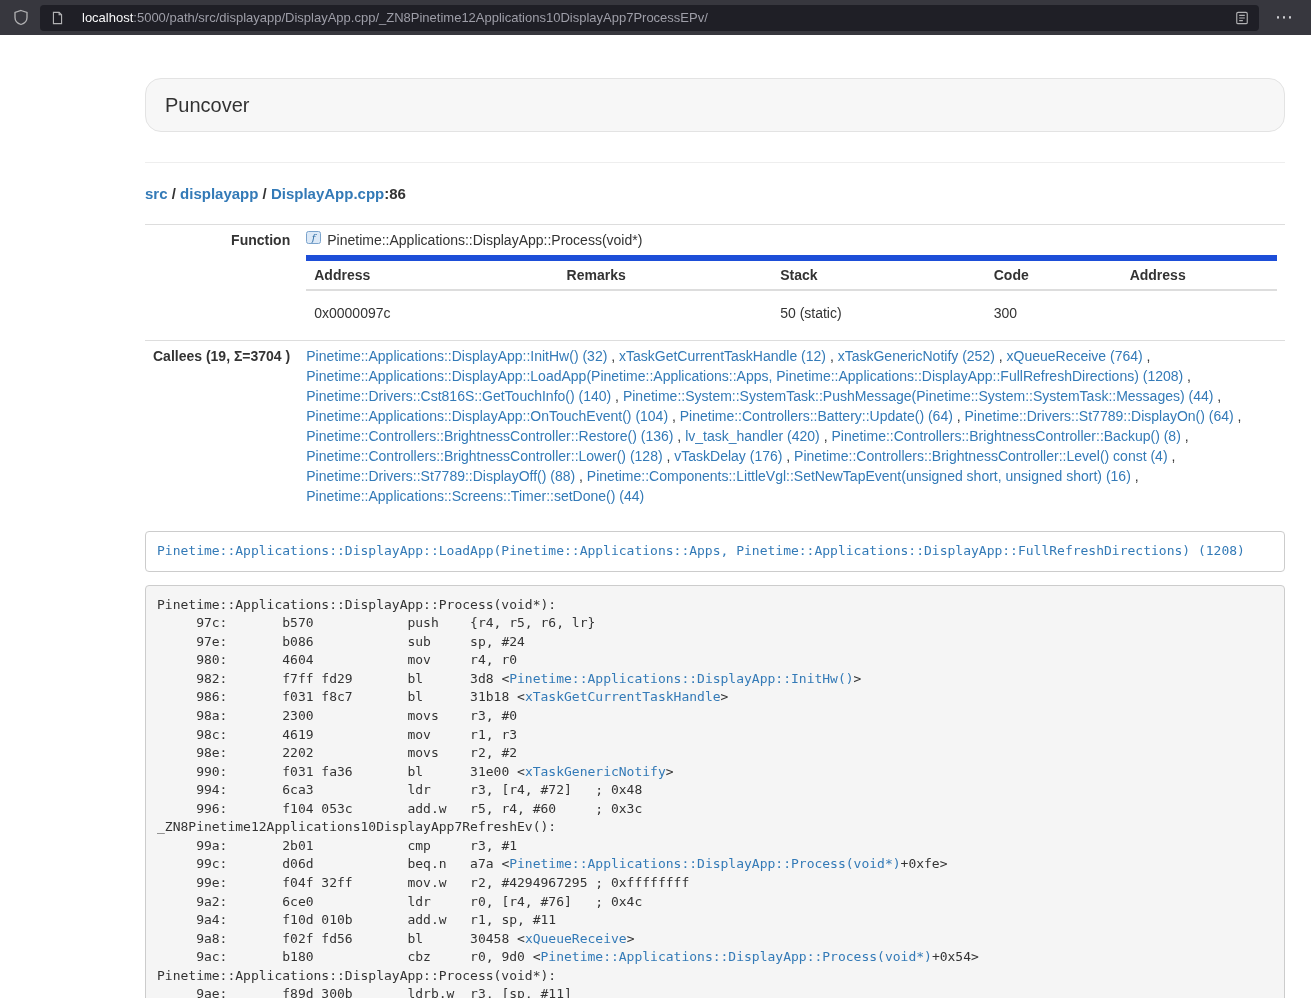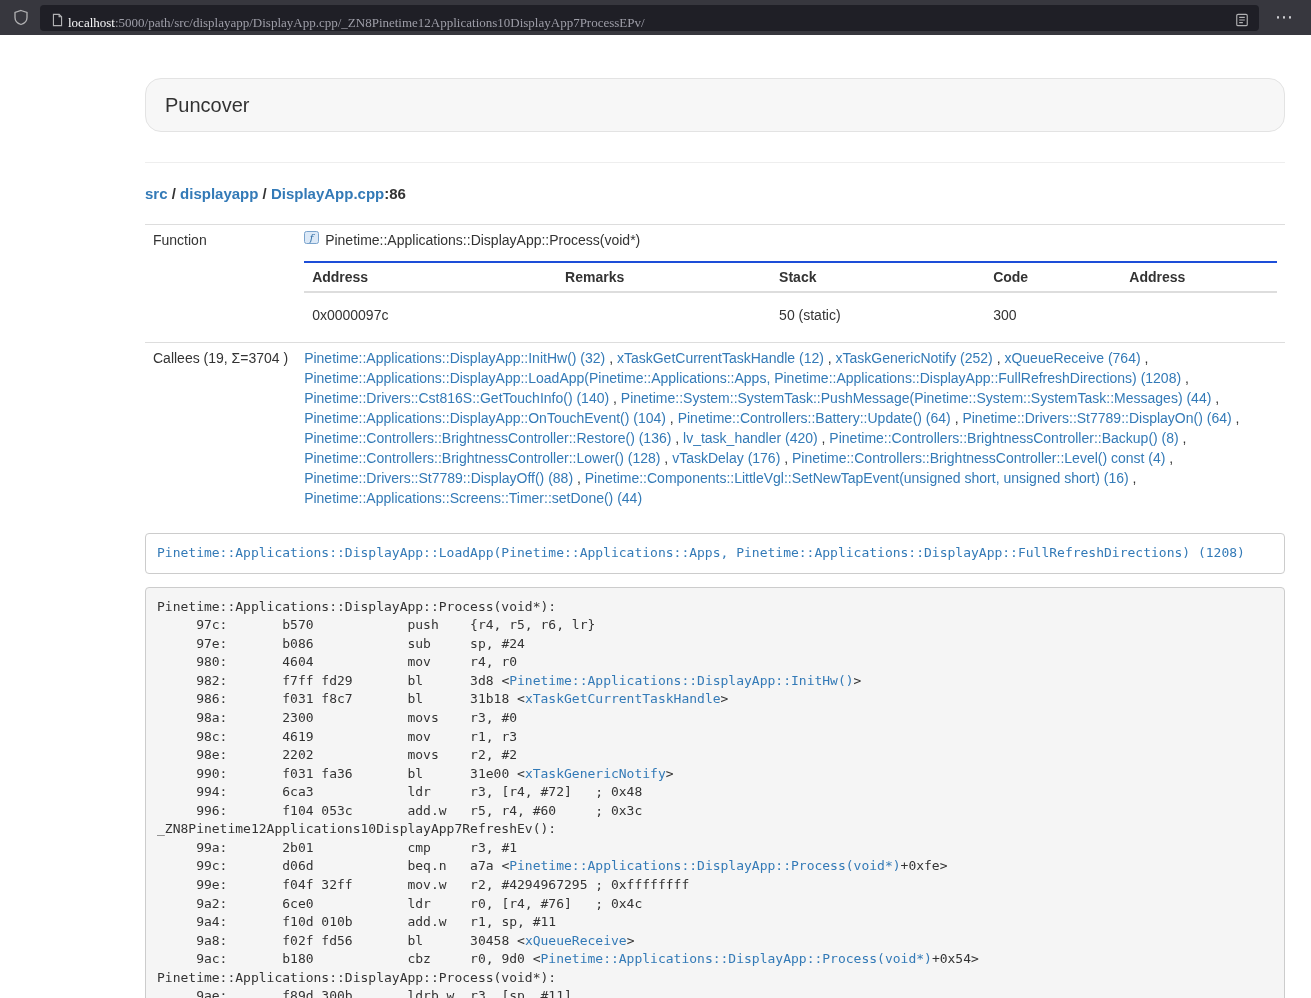--- a/index.html
+++ b/index.html
@@ -2,45 +2,45 @@
 <html><head>
 <meta charset="utf-8">
 <style>
   * { margin:0; padding:0; box-sizing:border-box; }
   html,body { width:1311px; height:998px; overflow:hidden; background:#fff; }
   body { font-family:"Liberation Sans", sans-serif; font-size:14px; color:#333; }
 
   
   .browser-bar { height:35px; background:#37373e; display:flex; align-items:center; padding:0 10px; gap:8px; }
   .tb-icon { display:inline-flex; align-items:center; justify-content:center; width:22px; height:22px; flex:0 0 auto; }
-  .urlbar { flex:1 1 auto; height:26px; background:#1f1f26; border-radius:4px; display:flex; align-items:flex-end; padding:0 6px; gap:0; min-width:0;font-family:Liberation Serif, serif; }
+  .urlbar { flex:1 1 auto; height:26px; background:#1f1f26; border-radius:4px; display:flex; align-items:center; padding:0 6px; gap:14px; min-width:0; }
   .url-text { font-size:13px; white-space:nowrap; overflow:hidden; flex:1 1 auto; }
   .url-host { color:#f9f9fa; }
   .url-rest { color:#9e9ea8; }
   .menu-dots { color:#d7d7db; font-size:18px; line-height:35px; padding:0 8px; cursor:default; flex:0 0 auto; }
 
   
   .container { margin-left:145px; width:1140px; }
   .panel { margin-top:43px; background:#f7f7f7; border:1px solid #e3e3e3; border-radius:16px; padding:13px 19px; font-size:20px; line-height:26px; color:#333; }
   hr.divider { border:none; border-top:1px solid #eee; margin:30px 0 21px 0; }
 
   .breadcrumb { font-weight:bold; font-size:15px; line-height:20px; margin-bottom:20px; color:#333; }
   a { color:#337ab7; text-decoration:none; }
 
   table.symbol-table { width:100%; border-collapse:collapse; }
   table.symbol-table > tbody > tr > th,
   table.symbol-table > tbody > tr > td {
     border-top:1px solid #ddd; padding:5px 8px; text-align:left; vertical-align:top;
     line-height:20px; font-size:14px;
   }
-  table.symbol-table > tbody > tr > th { font-weight:normal; white-space:nowrap; }
+  table.symbol-table > tbody > tr > th { font-weight:bold; white-space:nowrap;text-align:right; }
 
   .fn-name-line { display:flex; align-items:center; gap:6px; line-height:20px; }
 
-  table.inner-table { width:100%; border-collapse:collapse; margin-top:11px; border-top:2px solid #1d4ed8; }
+  table.inner-table { width:100%; border-collapse:collapse; margin-top:5px; border-top:6px solid #1d4ed8; }
   table.inner-table th { font-weight:bold; border-bottom:2px solid #ddd; padding:4px 8px; text-align:left; line-height:20px; }
   table.inner-table td { padding:12px 8px; text-align:left; line-height:20px; }
 
   .callees-cell { line-height:20px; }
 
   pre { font-family:"DejaVu Sans Mono", monospace; font-size:13px; line-height:1.42857;
         tab-size:8; -moz-tab-size:8; white-space:pre; border:1px solid #ccc; border-radius:4px;
         padding:10px 11px; color:#333; overflow:hidden; }
   pre.snippet { background:#fff; margin-top:20px; margin-bottom:13px; }
   pre.disassembly { background:#f5f5f5; margin-bottom:0; }

